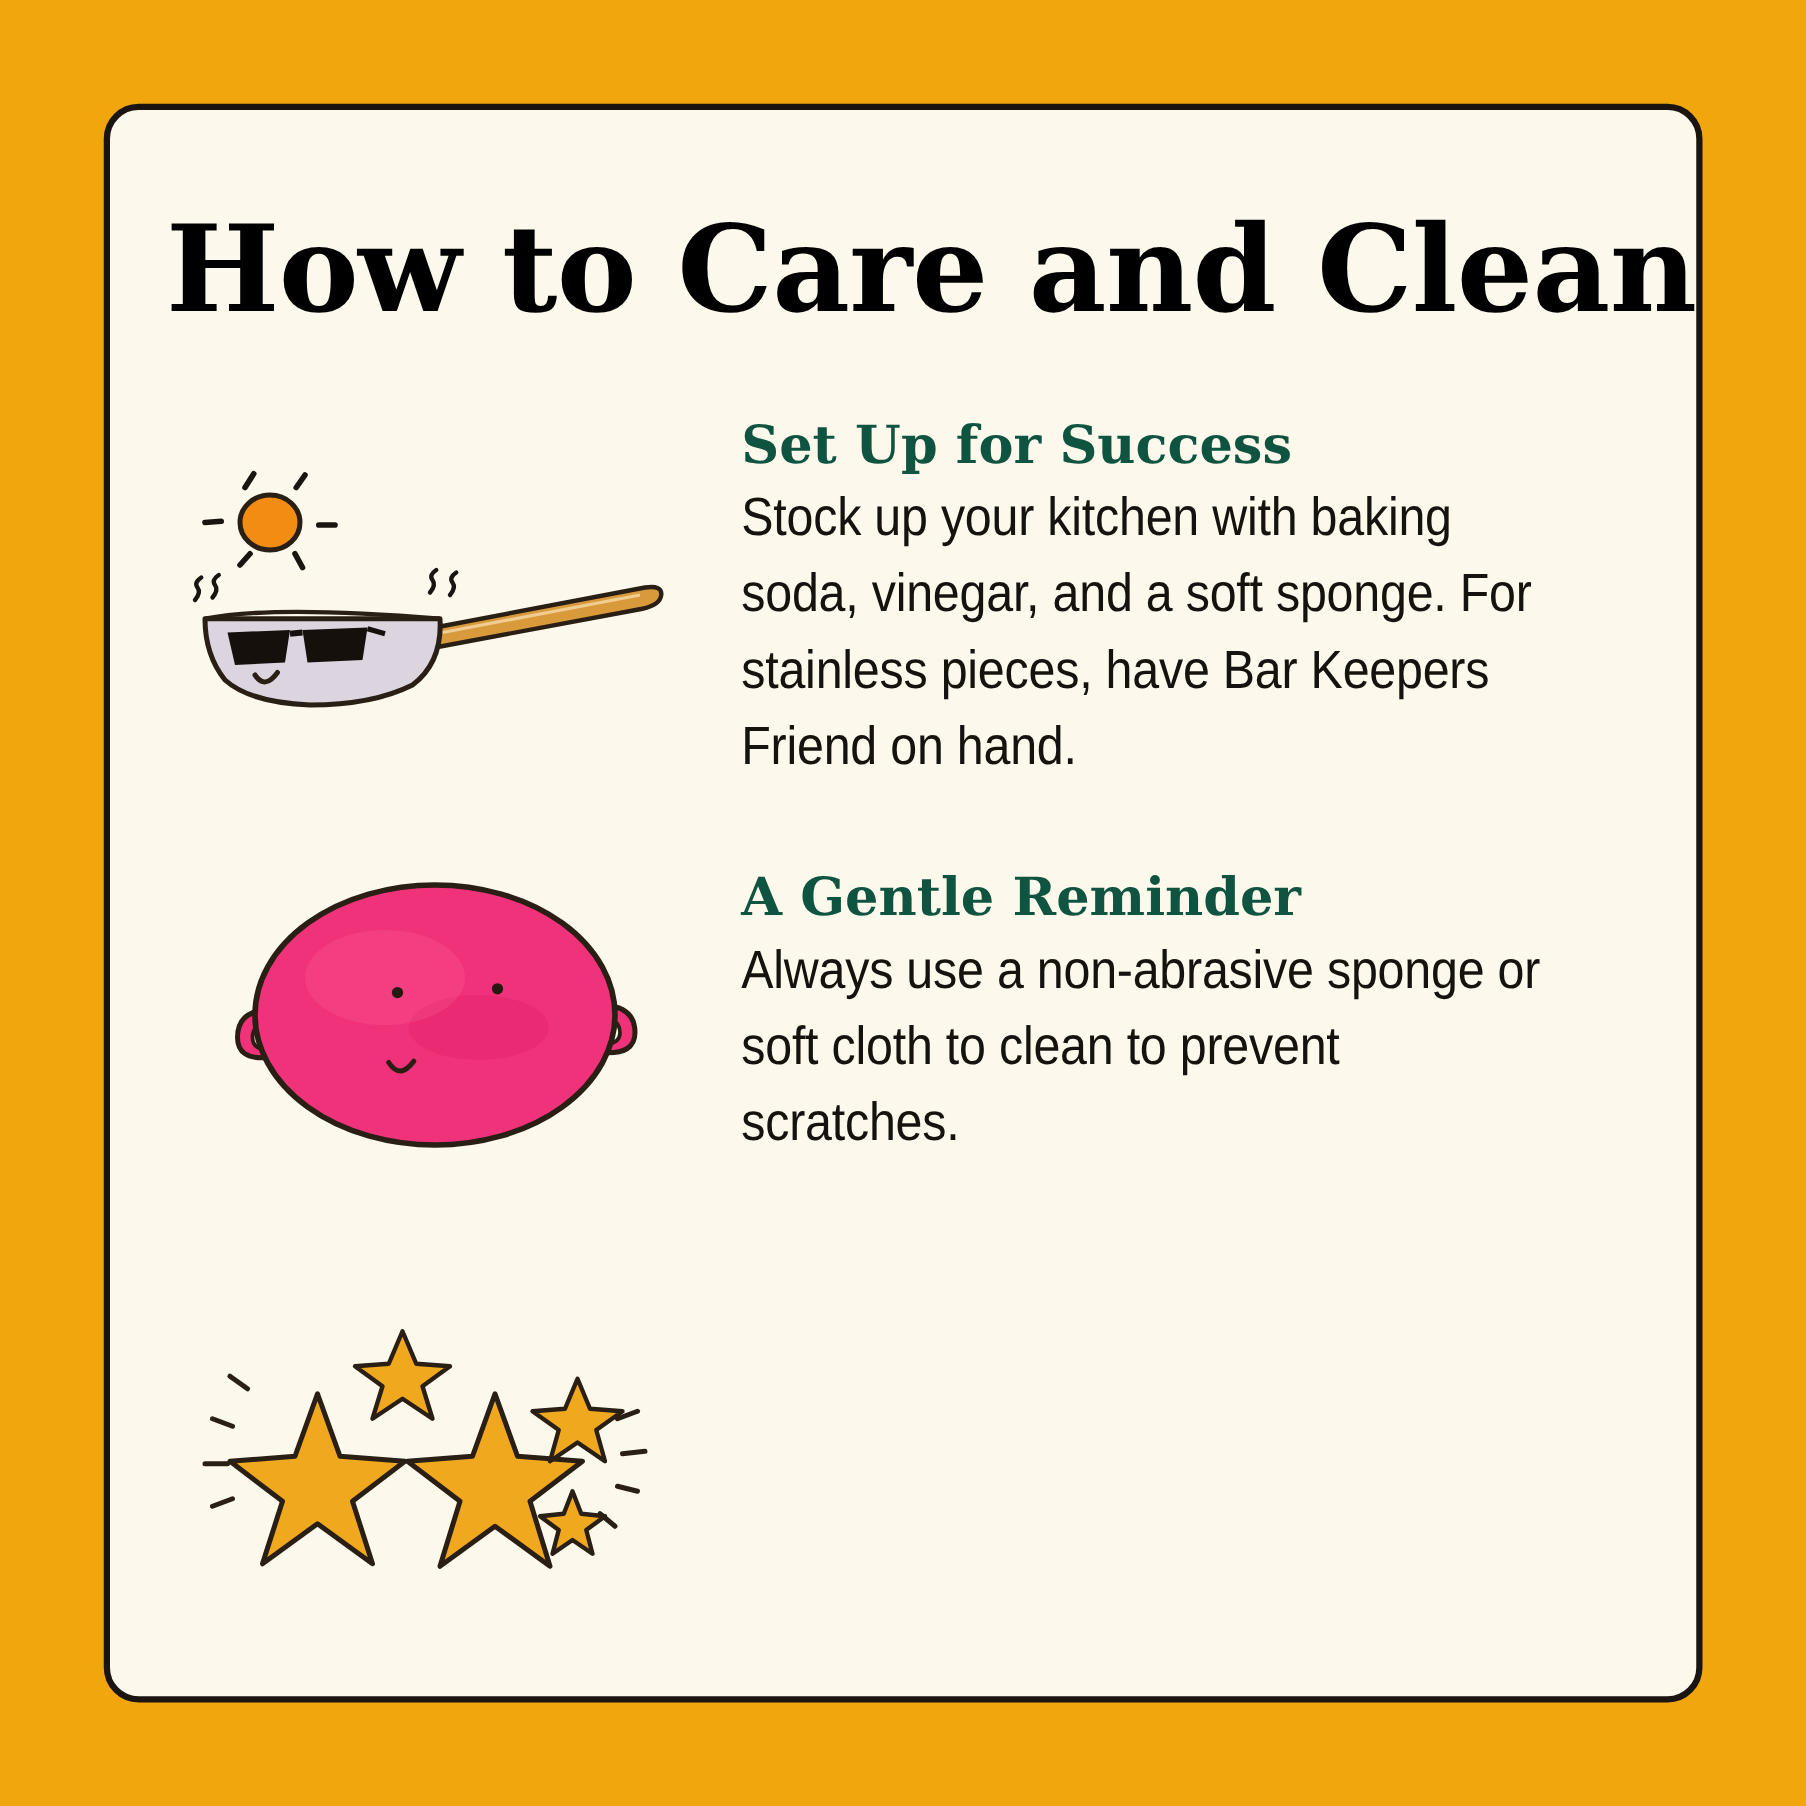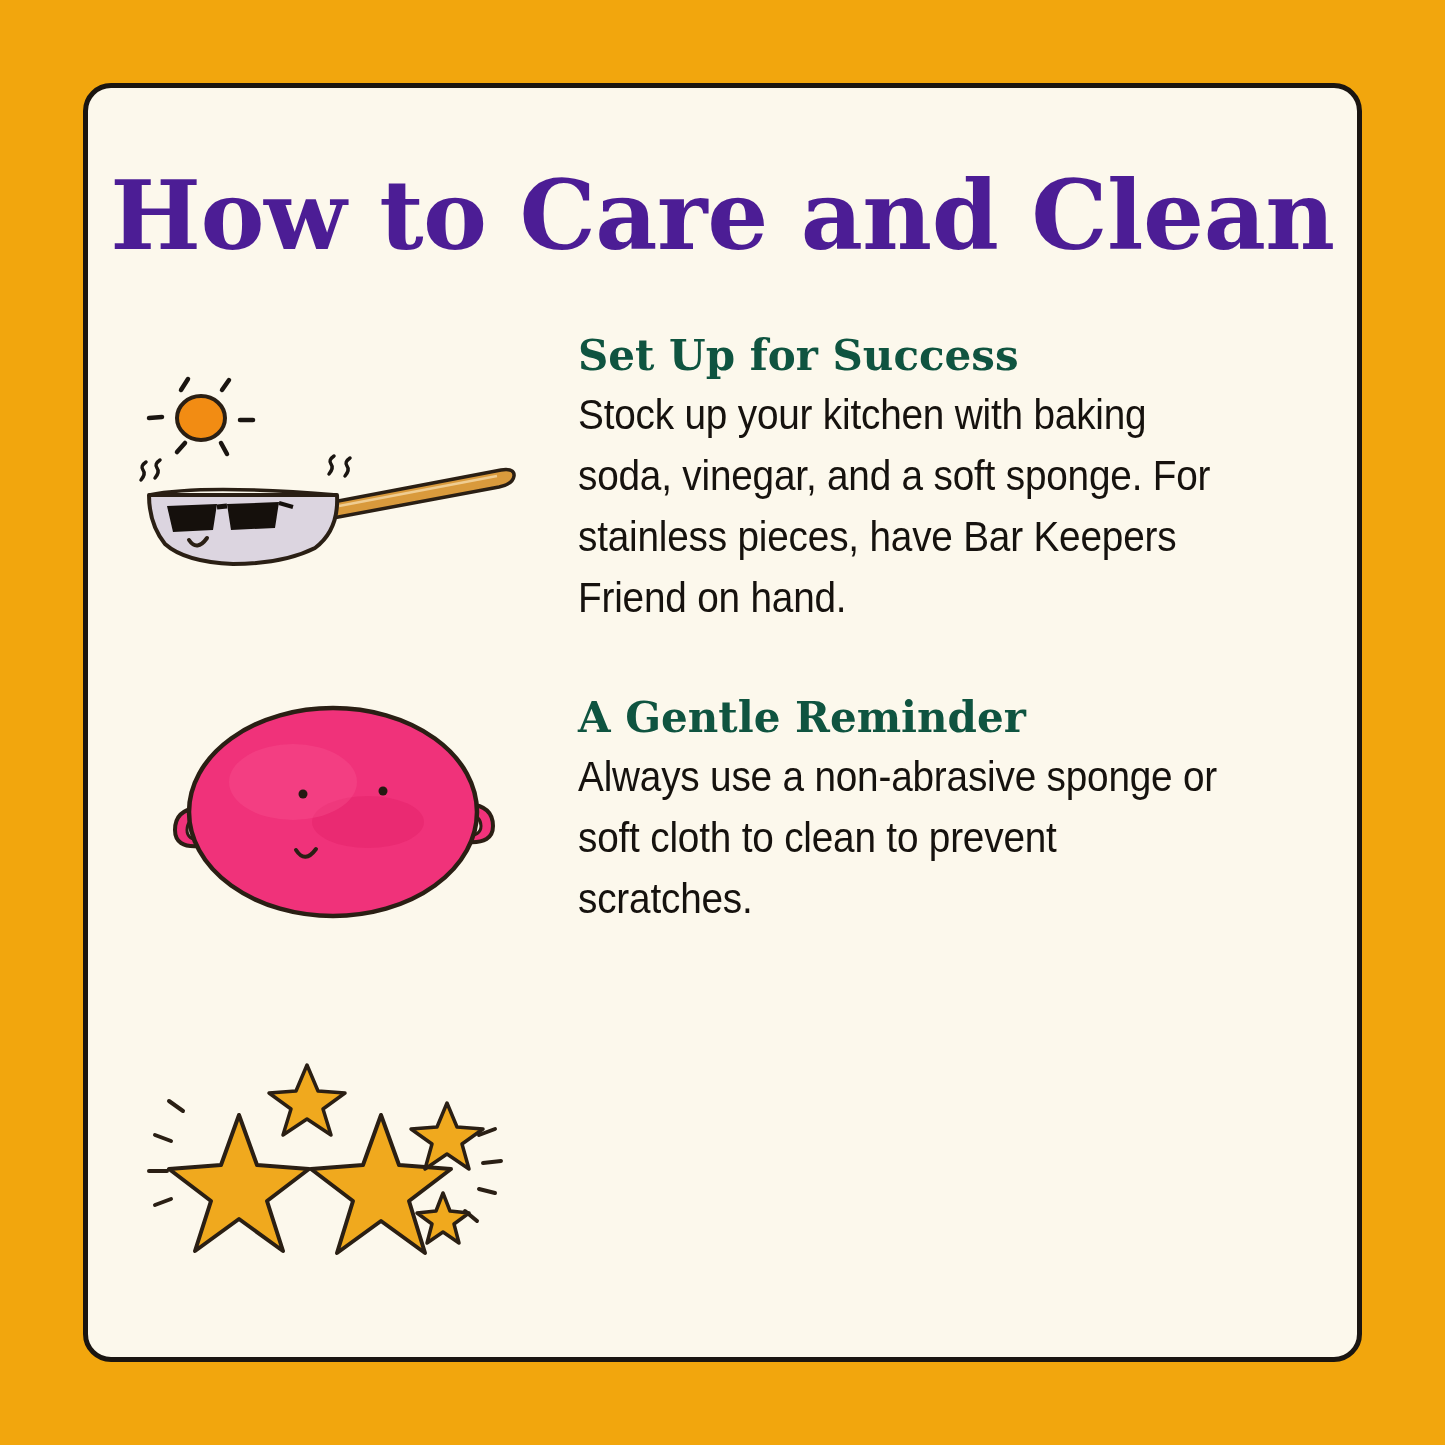--- a/index.html
+++ b/index.html
@@ -32,35 +32,36 @@
     border-radius: 28px;
     box-sizing: border-box;
     overflow: hidden;
   }
 
   .title {
     position: absolute;
     left: 0;
     top: 80px;
     width: 100%;
-    text-align: center;
-    color: #4c1d95;
+    text-align: right;
+    color: #000000;
     font-family: "DejaVu Serif", serif;
     font-weight: 700;
     font-size: 96px;
     line-height: 1;
     letter-spacing: -0.5px;
     font-style: normal;
   }
 
   .sections {
     position: absolute;
     left: 0;
     top: 246px;
     width: 100%;
+    padding-left: 15px;
   }
 
   .section {
     position: relative;
     display: flex;
     align-items: flex-start;
     min-height: 300px;
   }
   .section + .section { margin-top: 20px; }
 

